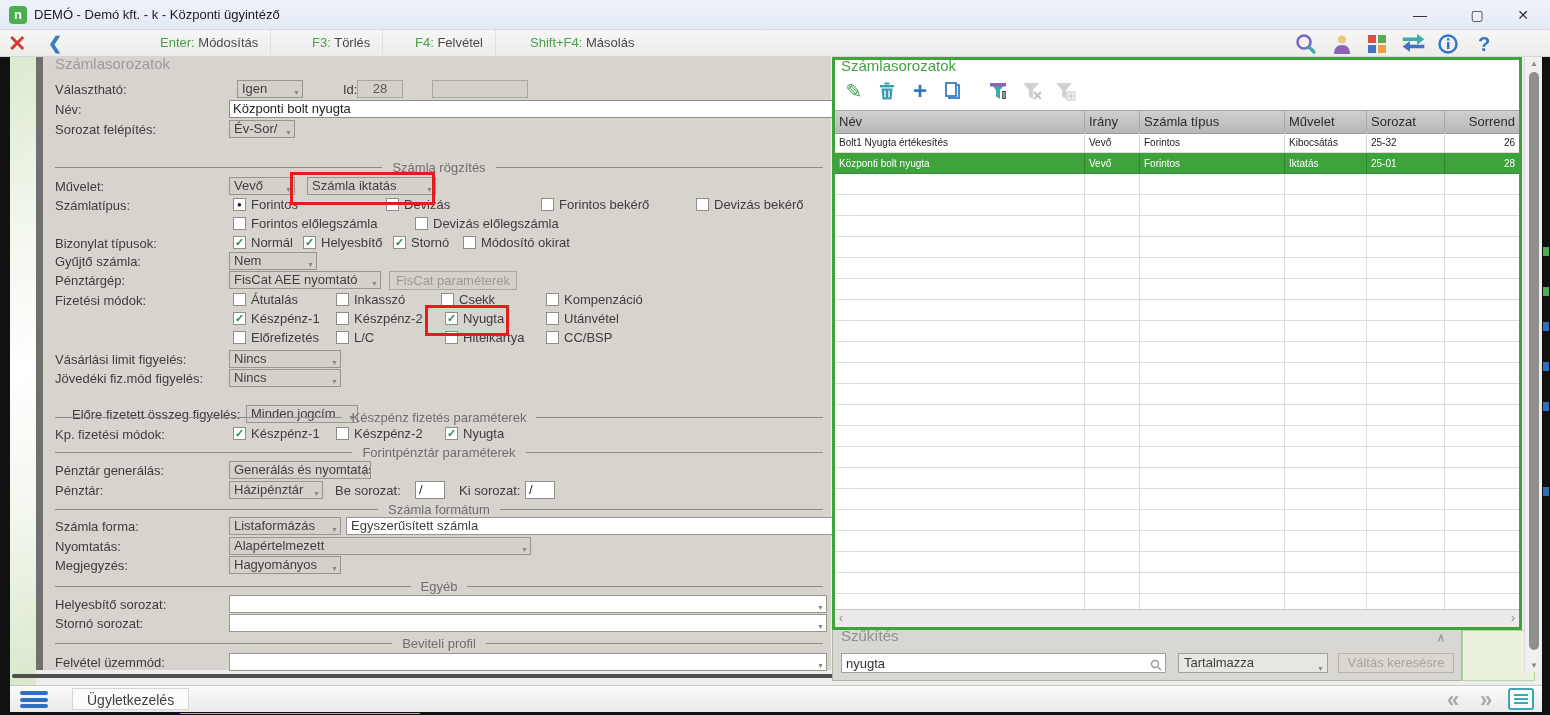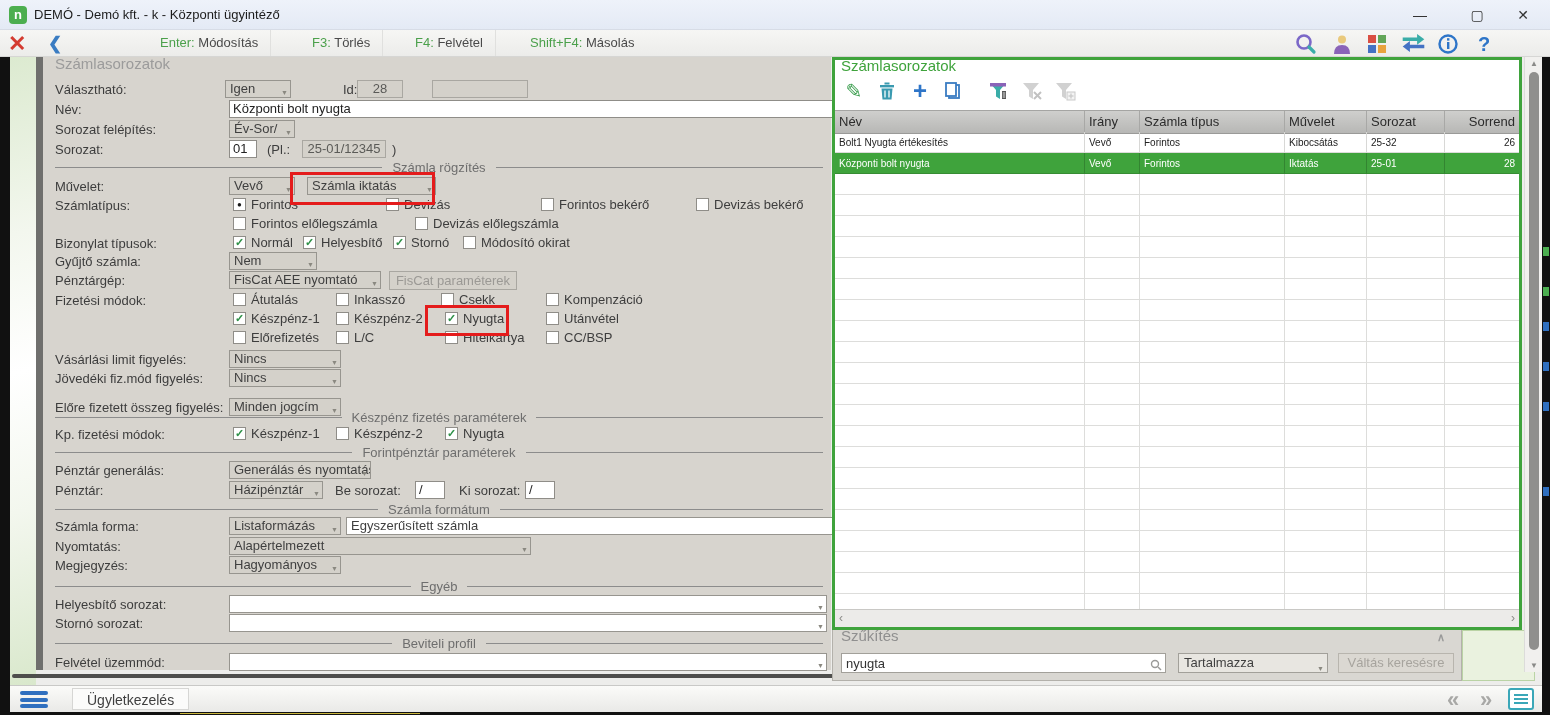--- a/index.html
+++ b/index.html
@@ -169,43 +169,36 @@
   <div style="position:absolute;left:180px;top:1px;width:240px;height:1px;background:#c8b43c;"></div>
 </div>
 <div id="decor" class="abs"></div>
 <div id="vdivider" class="abs"></div>
 
 <div id="form" class="abs">
   <div id="formtitle" class="abs">Számlasorozatok</div>
 
   <div class="frow" style="top:23px;">
     <span class="flabel">Választható:</span>
-    <span class="combo" style="left:170px;width:66px;"><span>Igen</span><span class="arr">▼</span></span>
+    <span class="combo" style="left:182px;width:66px;"><span>Igen</span><span class="arr">▼</span></span>
     <span class="ftext" style="left:288px;">Id:</span>
     <span class="inp dis" style="left:302px;width:46px;text-align:center;">28</span>
     <span class="inp dis" style="left:377px;width:96px;"></span>
   </div>
 
   <div class="frow" style="top:43px;">
     <span class="flabel">Név:</span>
     <span class="inp" style="left:174px;width:610px;">Központi bolt nyugta</span>
   </div>
 
   <div class="frow" style="top:63px;">
     <span class="flabel">Sorozat felépítés:</span>
     <span class="combo" style="left:174px;width:66px;"><span>Év-Sor/</span><span class="arr">▼</span></span>
   </div>
 
-  <div class="frow" style="top:83px;">
-    <span class="flabel">Sorozat:</span>
-    <span class="inp" style="left:174px;width:28px;">01</span>
-    <span class="ftext" style="left:212px;">(Pl.:</span>
-    <span class="inp dis" style="left:247px;width:84px;text-align:center;">25-01/12345</span>
-    <span class="ftext" style="left:337px;">)</span>
-  </div>
 
   <div class="section" style="top:102px;">
       <span>Számla rögzítés</span>
     </div>
 
   <div class="frow" style="top:120px;">
     <span class="flabel">Művelet:</span>
     <span class="combo" style="left:174px;width:66px;"><span>Vevő</span><span class="arr">▼</span></span>
     <span class="combo" style="left:252px;width:129px;"><span>Számla iktatás</span><span class="arr">▼</span></span>
   </div>
@@ -330,21 +323,21 @@
   </div>
 
   <div class="frow" style="top:293px;">
     <span class="flabel">Vásárlási limit figyelés:</span>
     <span class="combo" style="left:174px;width:112px;"><span>Nincs</span><span class="arr">▼</span></span>
   </div>
   <div class="frow" style="top:312px;">
     <span class="flabel">Jövedéki fiz.mód figyelés:</span>
     <span class="combo" style="left:174px;width:112px;"><span>Nincs</span><span class="arr">▼</span></span>
   </div>
-  <div class="frow" style="top:341px;">
+  <div class="frow" style="top:348px;margin-left:17px;">
     <span class="flabel">Előre fizetett összeg figyelés:</span>
     <span class="combo" style="left:174px;width:112px;"><span>Minden jogcím</span><span class="arr">▼</span></span>
   </div>
 
   <div class="section" style="top:352px;">
       <span>Készpénz fizetés paraméterek</span>
     </div>
 
   <div class="frow" style="top:368px;">
     <span class="flabel">Kp. fizetési módok:</span>

